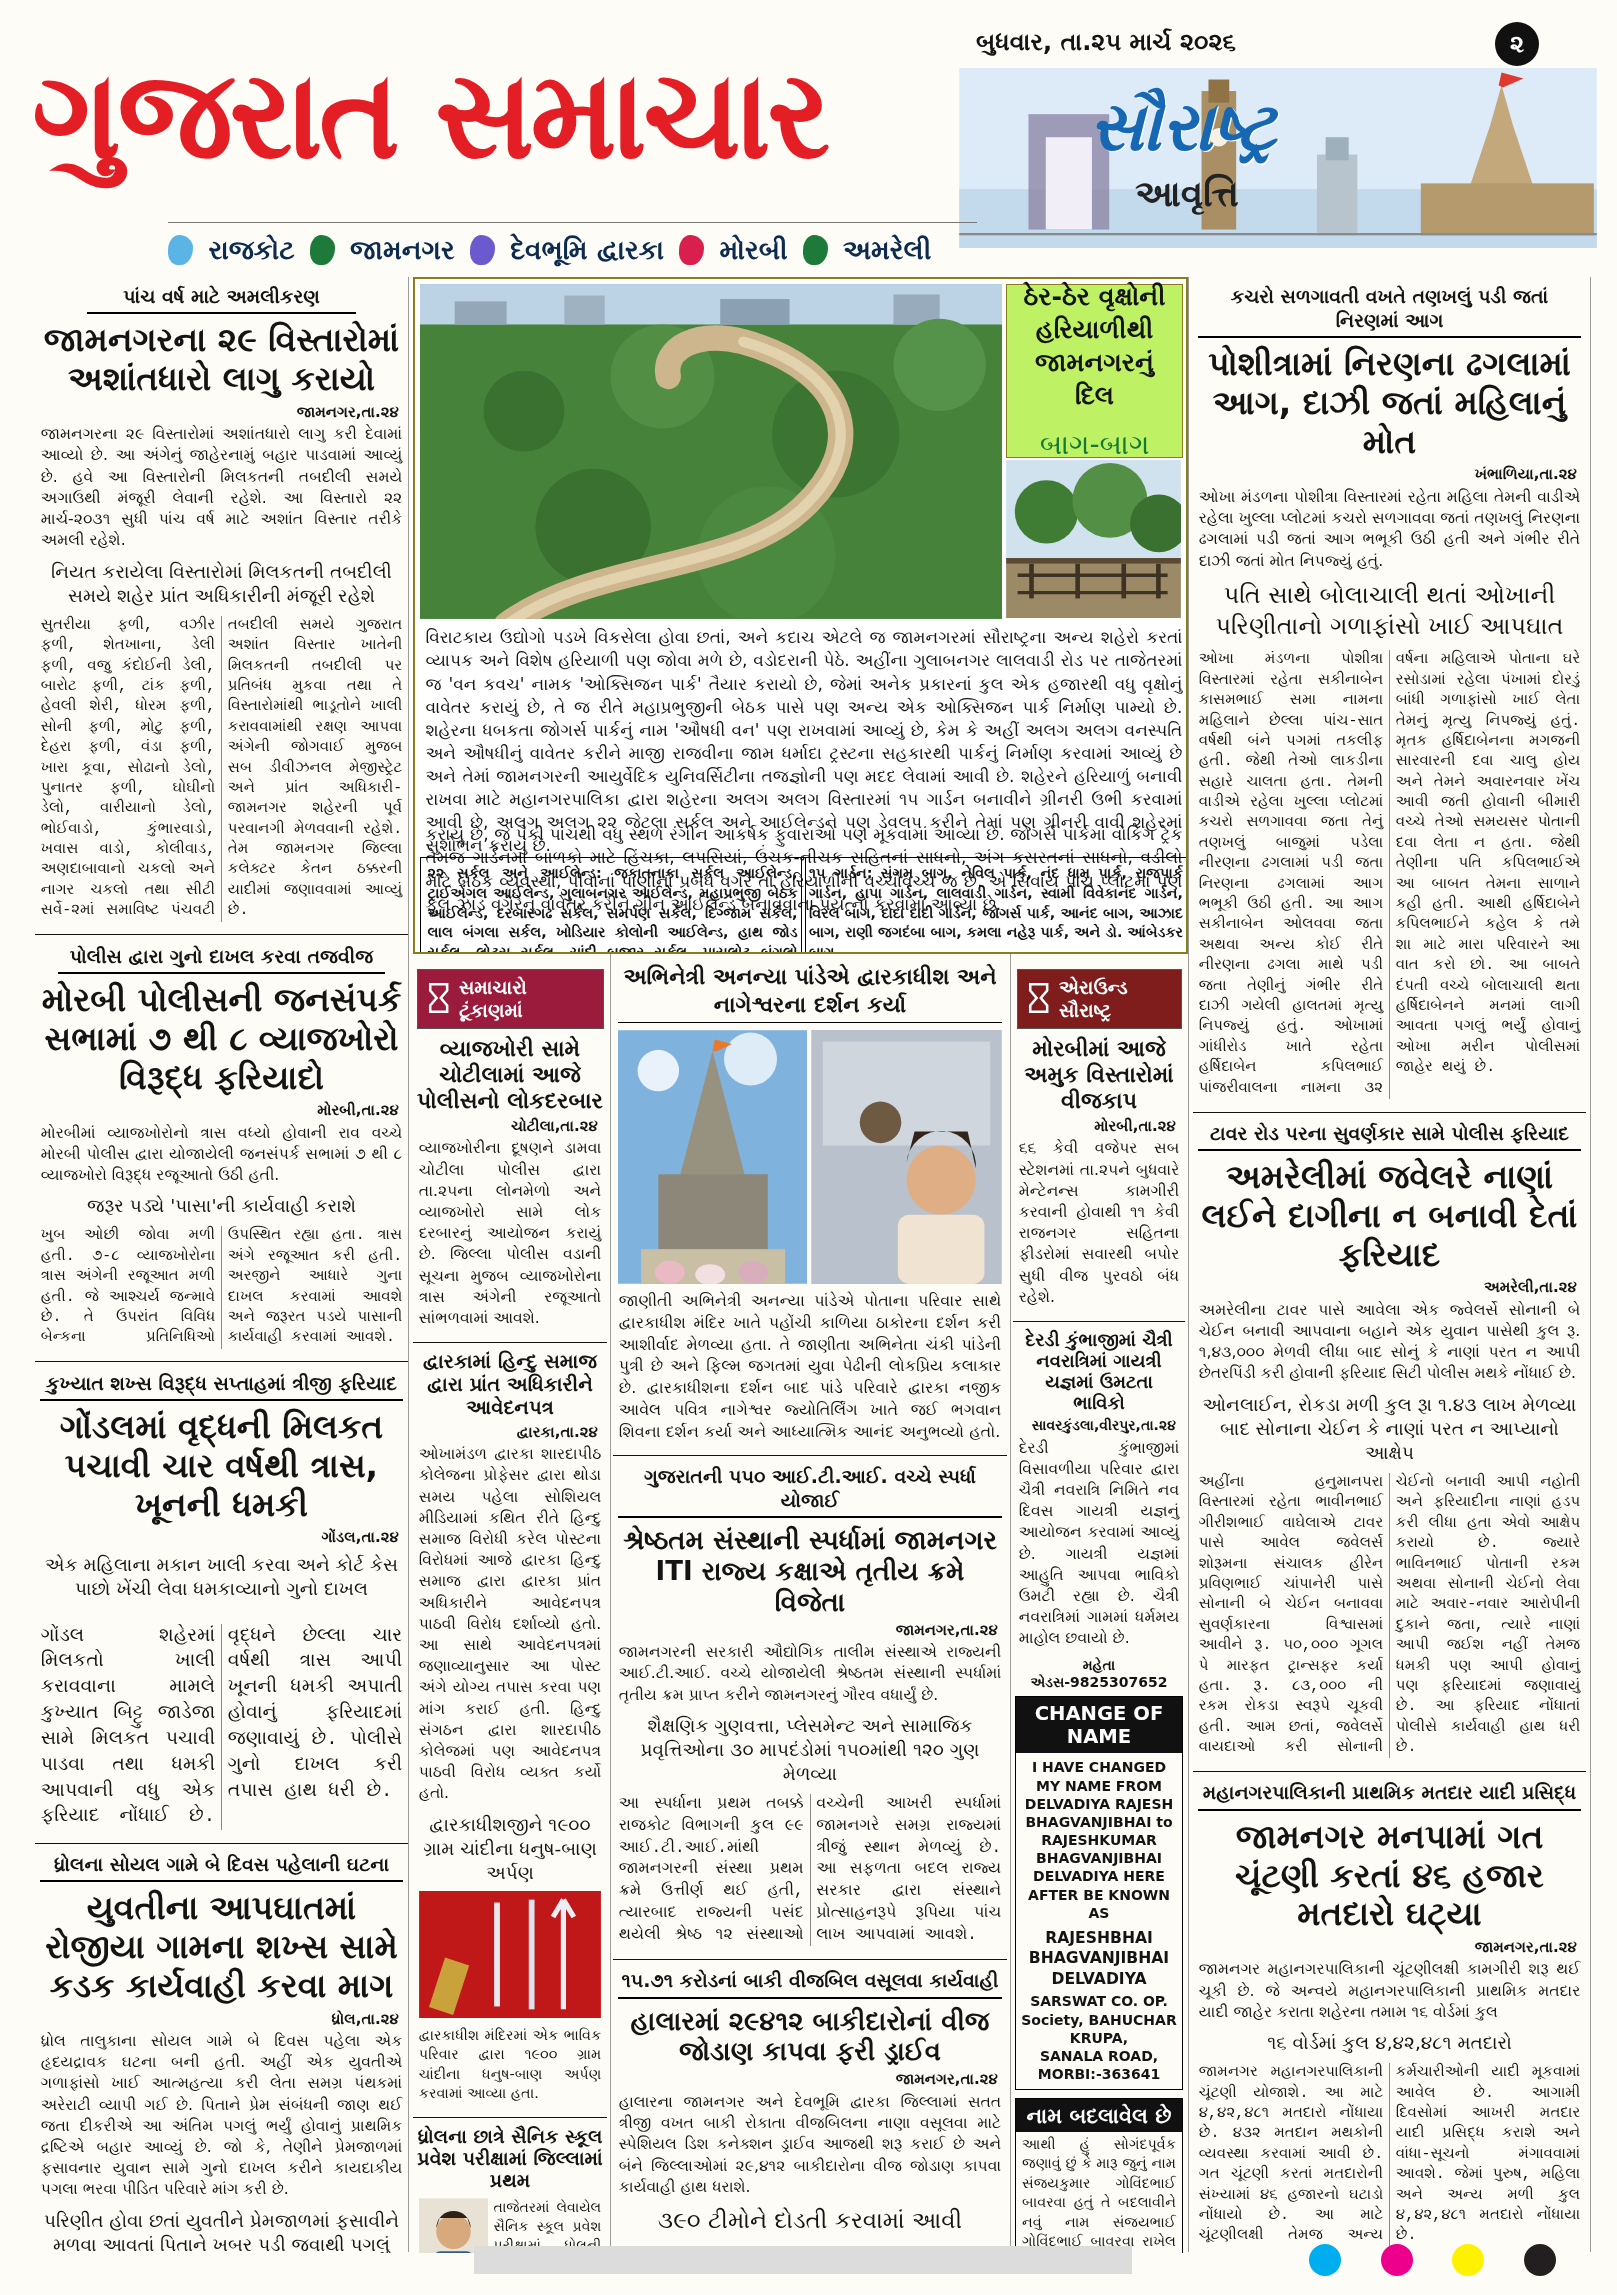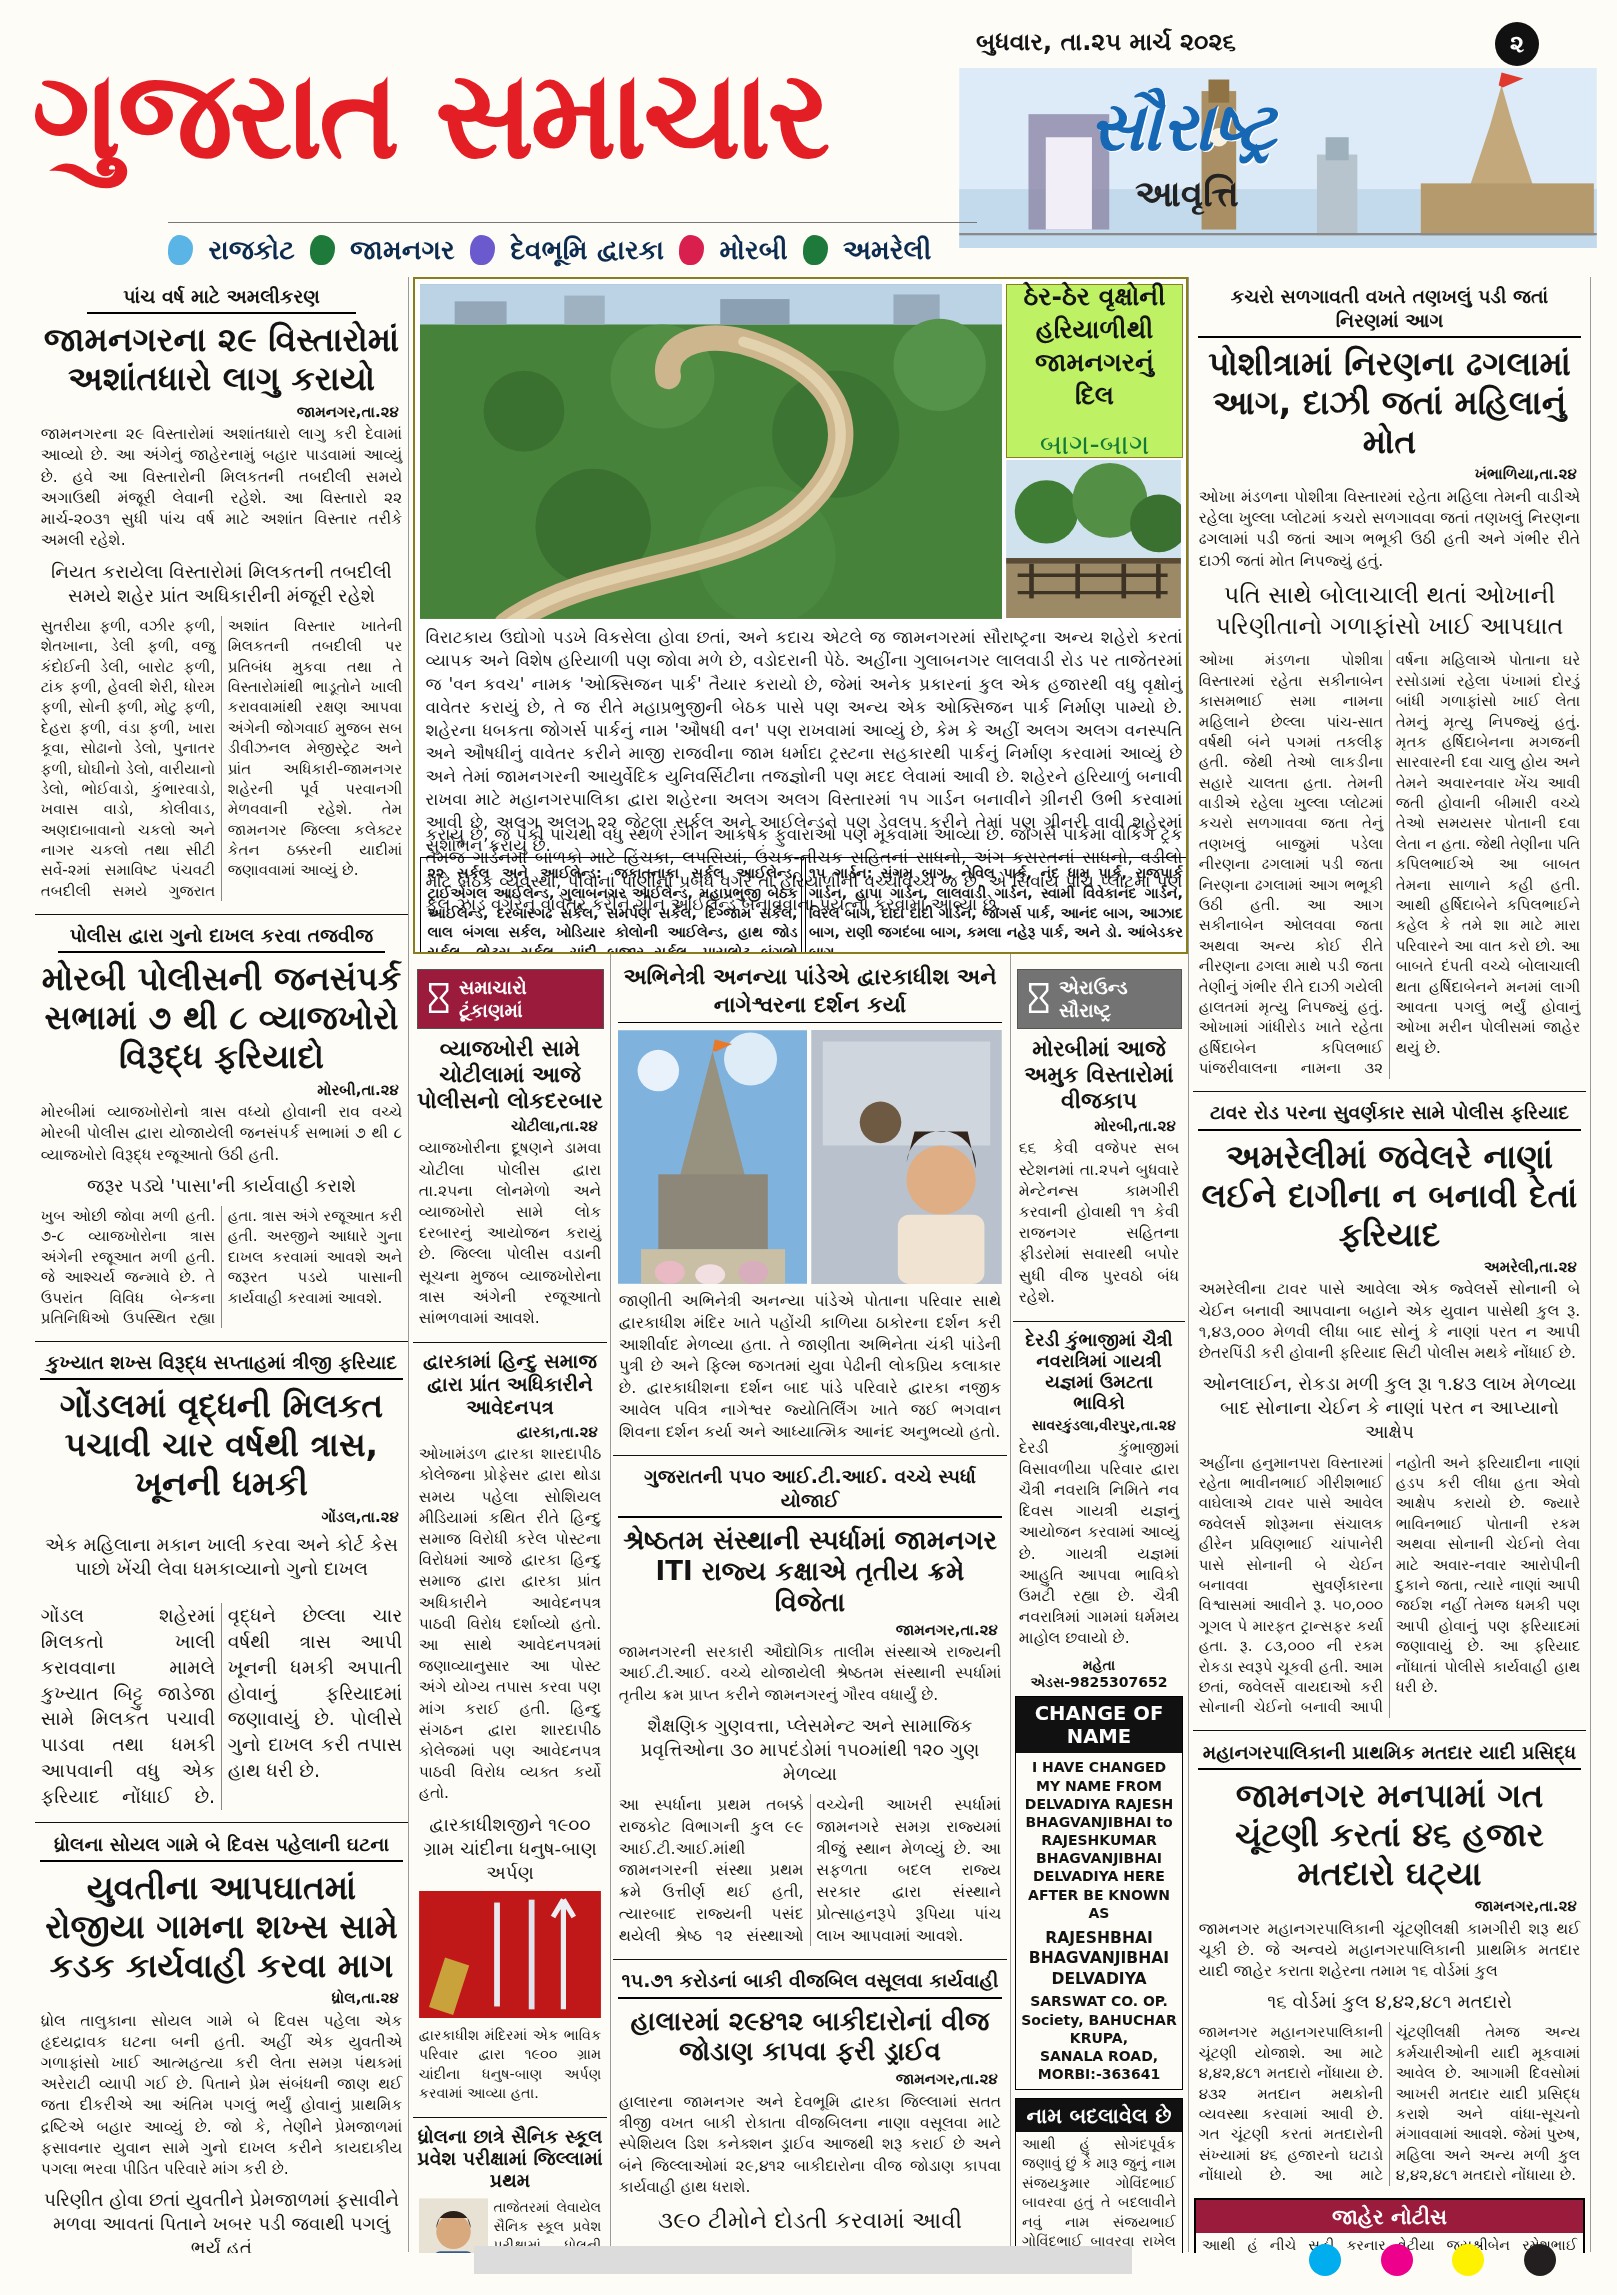--- a/index.html
+++ b/index.html
@@ -9,21 +9,21 @@
   .rule-v{position:absolute;width:1.2px;background:#9a9a9a;}
   .kicker{font-weight:bold;text-align:center;font-size:19px;line-height:1.25;margin:9.2px 4.6px 4.6px;
           padding-bottom:3.5px;border-bottom:2.3px solid #000;}
   .headline{font-weight:bold;text-align:center;line-height:1.18;margin:7px 3.5px 2.3px;}
   .h-xl{font-size:33px;}
   .h-lg{font-size:26px;}
   .h-md{font-size:22px;}
   .dateline{text-align:right;font-weight:bold;font-size:15px;padding:1.2px 9.2px;}
   .body-text{font-size:15.6px;line-height:1.36;text-align:justify;padding:2.3px 5.8px;}
   .subhead{font-weight:normal;text-align:center;font-size:18.5px;line-height:1.3;margin:5.8px 4.6px;}
-  .twocol{column-count:2;column-gap:12.7px;column-rule:0.6px solid #888;}
+  .twocol{column-count:2;column-gap:12.7px;column-rule:0.6px solid #888;font-family:Liberation Mono, monospace;}
   .story-rule{border-top:1.7px solid #111;margin-top:10.4px;}
   .col-box{position:absolute;overflow:hidden;}
   .brief-banner{display:flex;align-items:center;gap:8px;border:1.7px solid #555;
                 padding:5.8px 8px;margin:15px 3.5px 3.5px;color:#fff;}
   .brief-banner .t{font-weight:bold;font-size:19px;}
   .boxed{border:1.7px solid #000;padding:5.8px 7px;font-size:15.6px;line-height:1.38;text-align:justify;font-weight:bold;}
   .feature-border{border:2.9px solid #8a7d1c;background:#fff;}
   .photo{display:block;}
   .adline{font-size:14px;line-height:1.3;}
   .cities{display:flex;align-items:center;gap:15px;font-weight:bold;font-size:26.6px;color:#0c2b4e;}
@@ -274,21 +274,21 @@
 
     <div class="kicker">૧૫.૭૧ કરોડનાં બાકી વીજબિલ વસૂલવા કાર્યવાહી</div>
     <div class="headline h-lg">હાલારમાં ૨૯૪૧૨ બાકીદારોનાં વીજ જોડાણ કાપવા ફરી ડ્રાઈવ</div>
     <div class="dateline">જામનગર,તા.૨૪</div>
     <div class="body-text">હાલારના જામનગર અને દેવભૂમિ દ્વારકા જિલ્લામાં સતત ત્રીજી વખત બાકી રોકાતા વીજબિલના નાણા વસૂલવા માટે સ્પેશિયલ ડિશ કનેક્શન ડ્રાઈવ આજથી શરૂ કરાઈ છે અને બંને જિલ્લાઓમાં ૨૯,૪૧૨ બાકીદારોના વીજ જોડાણ કાપવા કાર્યવાહી હાથ ધરાશે.</div>
     <div class="subhead" style="font-size:23px;">૩૯૦ ટીમોને દોડતી કરવામાં આવી</div>
 
   </div>
 
   <div class="col-box" style="left:1013px;top:954px;width:172px;height:1299px;">
-    <div class="brief-banner" style="background:#737373;">
+    <div class="brief-banner" style="background:#7f1d1d;">
       <span>
         <svg width="25.4" height="32" viewBox="0 0 24 30">
             <path d="M4 2h16v6l-6 7 6 7v6H4v-6l6-7-6-7z" fill="none" stroke="#fff" stroke-width="2.4"></path>
           </svg>
       </span>
       <span class="t">એરાઉન્ડ સૌરાષ્ટ્ર</span>
     </div>
     <div class="headline h-md">મોરબીમાં આજે અમુક વિસ્તારોમાં વીજકાપ</div>
     <div class="dateline">મોરબી,તા.૨૪</div>
     <div class="body-text">૬૬ કેવી વજેપર સબ સ્ટેશનમાં તા.૨૫ને બુધવારે મેન્ટેનન્સ કામગીરી કરવાની હોવાથી ૧૧ કેવી રાજનગર સહિતના ફીડરોમાં સવારથી બપોર સુધી વીજ પુરવઠો બંધ રહેશે.</div>

